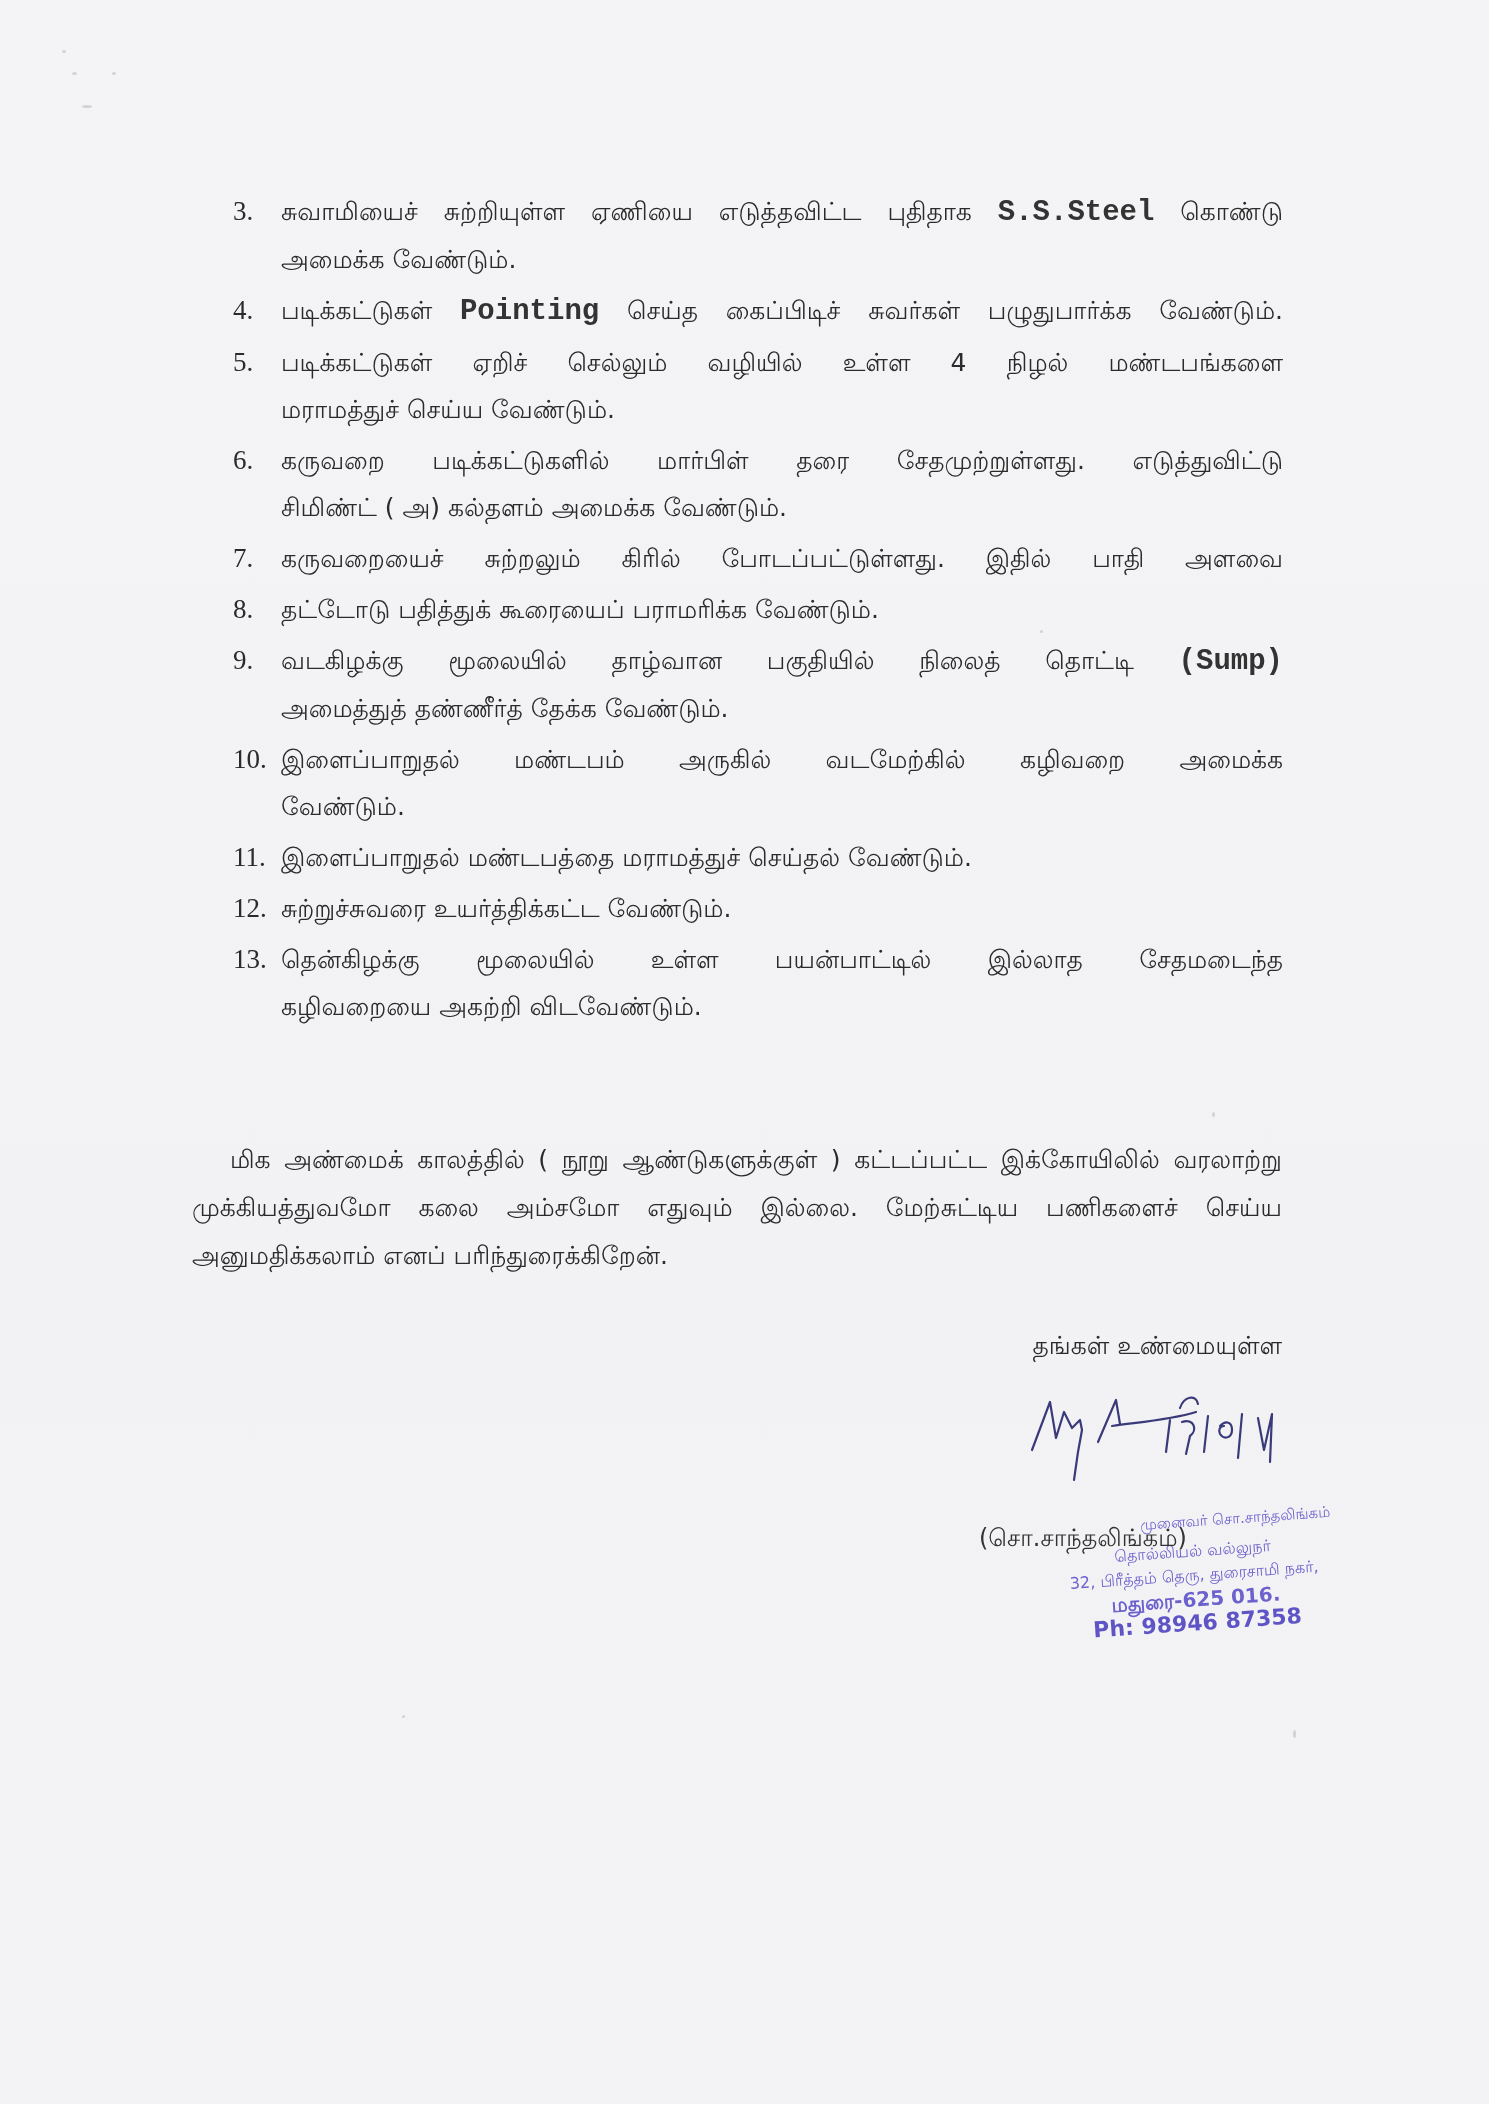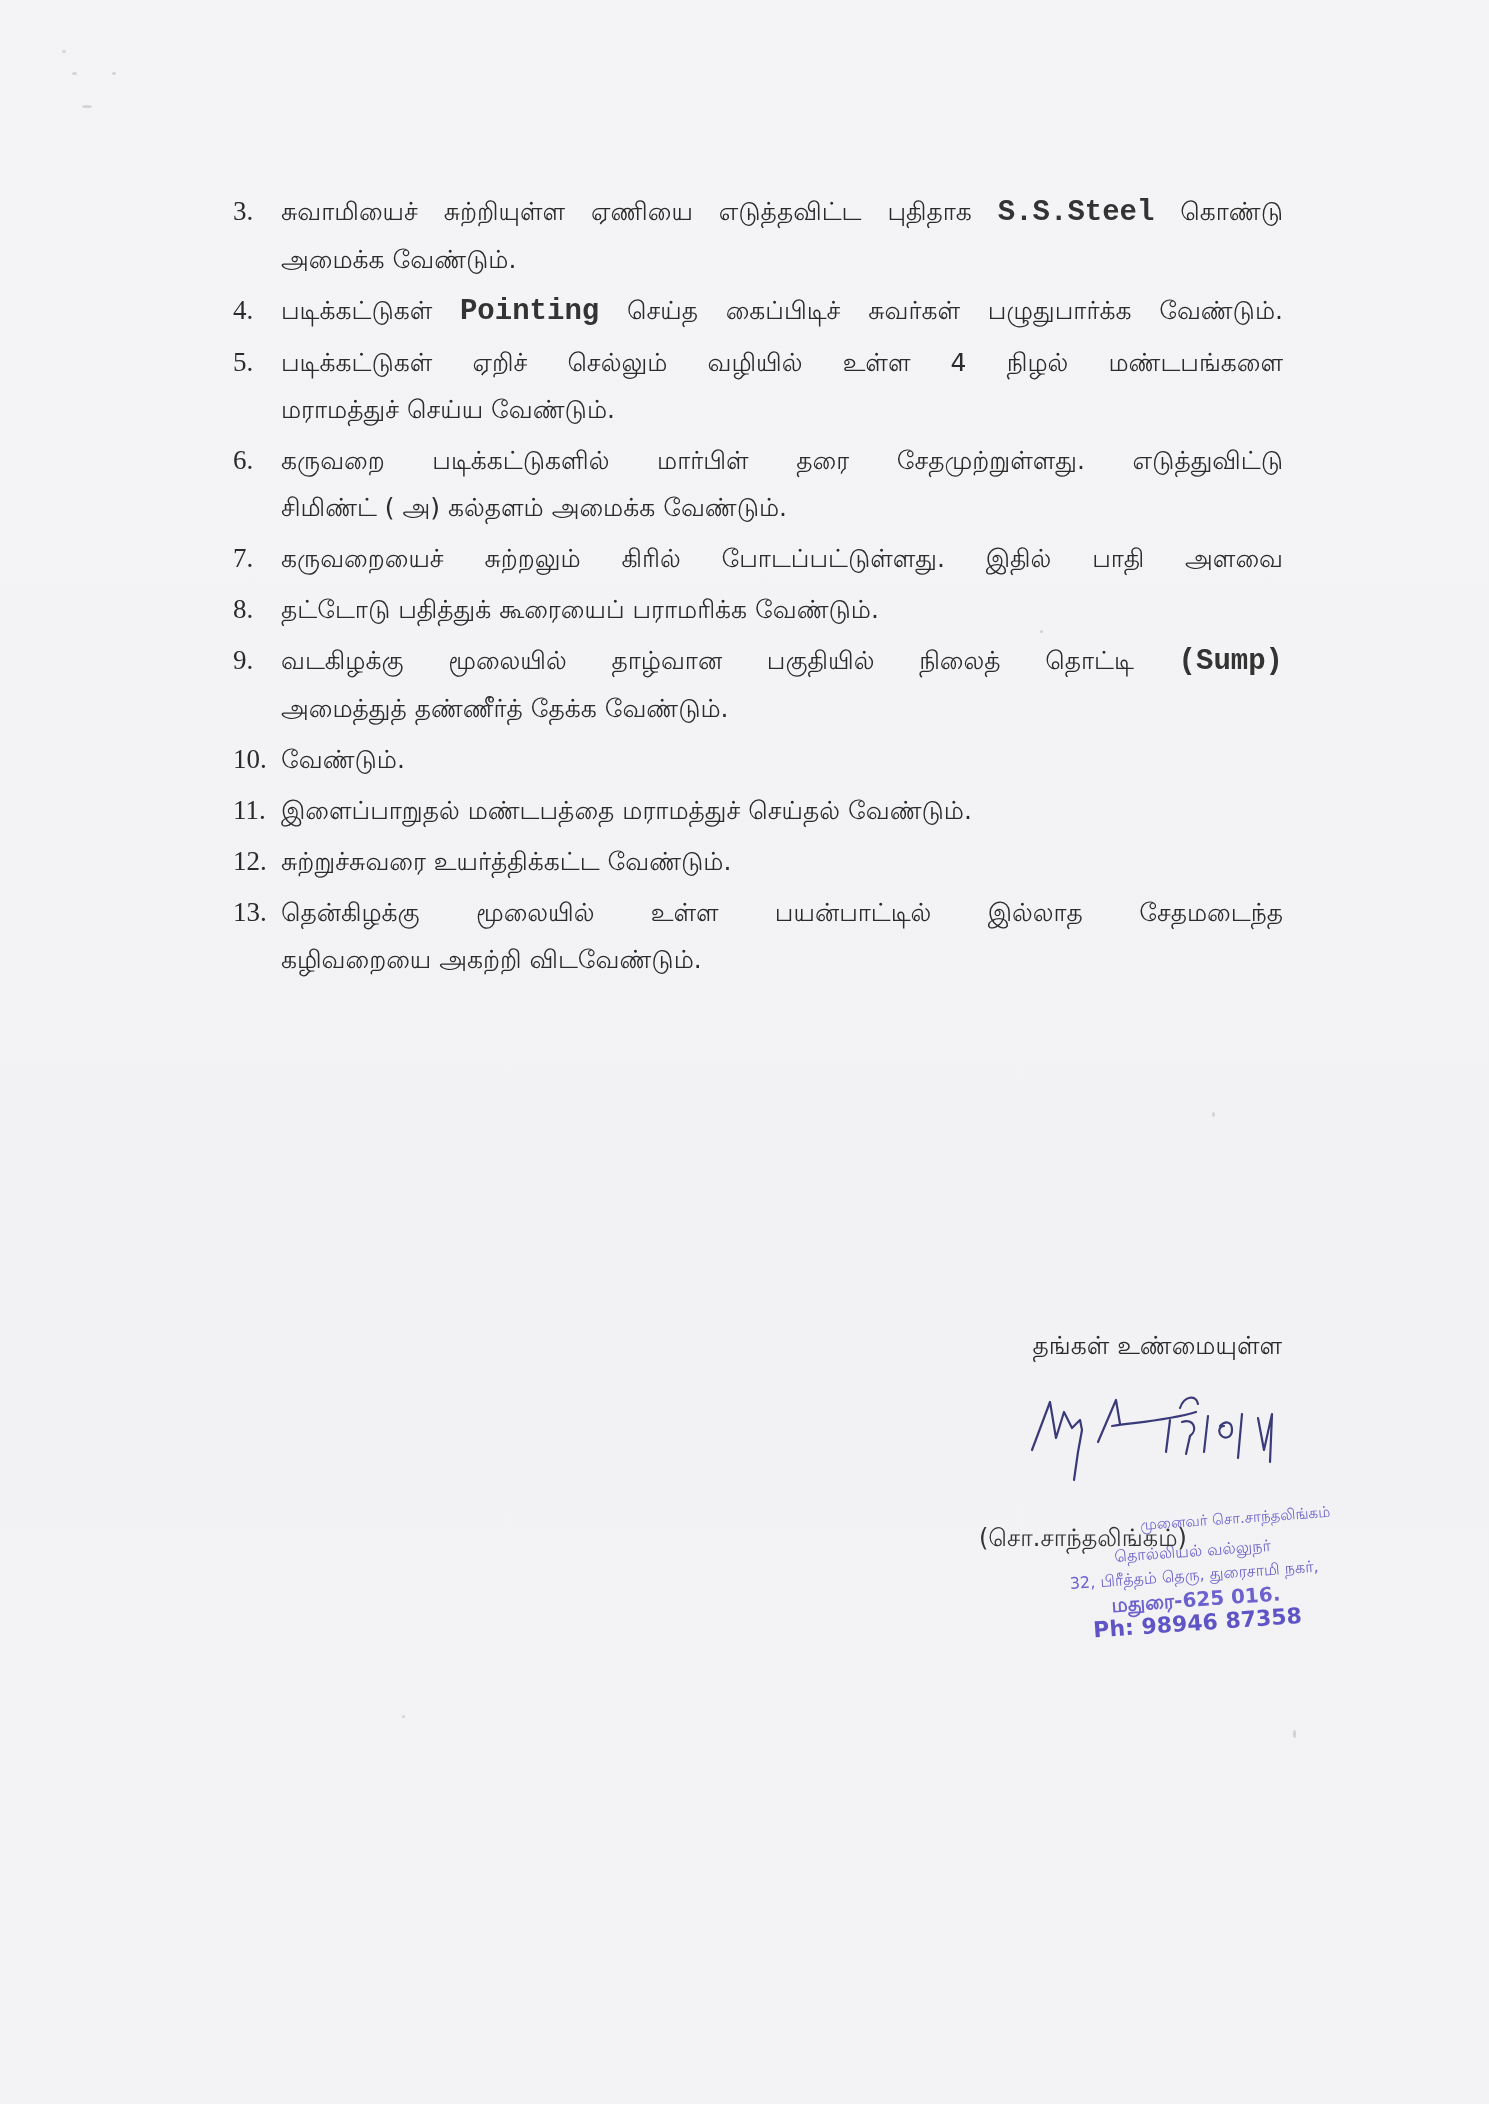--- a/index.html
+++ b/index.html
@@ -164,40 +164,42 @@
     </li>
 
     <li class="item">
       <span class="num">9.</span>
       <span class="line" style="text-align-last:justify;"><span>வடகிழக்கு மூலையில் தாழ்வான பகுதியில் நிலைத் தொட்டி</span> <span class="latin">(Sump)</span></span>
       <span class="line">அமைத்துத் தண்ணீர்த் தேக்க வேண்டும்.</span>
     </li>
 
     <li class="item">
       <span class="num">10.</span>
+      <span class="line" style="text-align-last:justify;">இளைப்பாறுதல் மண்டபம் அருகில் வடமேற்கில் கழிவறை அமைக்க</span>
       <span class="line">வேண்டும்.</span>
     </li>
 
     <li class="item">
       <span class="num">11.</span>
       <span class="line">இளைப்பாறுதல் மண்டபத்தை மராமத்துச் செய்தல் வேண்டும்.</span>
     </li>
 
     <li class="item">
       <span class="num">12.</span>
       <span class="line">சுற்றுச்சுவரை உயர்த்திக்கட்ட வேண்டும்.</span>
     </li>
 
     <li class="item">
       <span class="num">13.</span>
       <span class="line" style="text-align-last:justify;">தென்கிழக்கு மூலையில் உள்ள பயன்பாட்டில் இல்லாத சேதமடைந்த</span>
       <span class="line">கழிவறையை அகற்றி விடவேண்டும்.</span>
     </li>
   </ol>
 
+  <p class="para">மிக அண்மைக் காலத்தில் ( நூறு ஆண்டுகளுக்குள் ) கட்டப்பட்ட இக்கோயிலில் வரலாற்று முக்கியத்துவமோ கலை அம்சமோ எதுவும் இல்லை. மேற்சுட்டிய பணிகளைச் செய்ய அனுமதிக்கலாம் எனப் பரிந்துரைக்கிறேன்.</p>
 
   <div class="closing">தங்கள் உண்மையுள்ள</div>
 
   <svg class="signature" viewBox="0 0 320 110" xmlns="http://www.w3.org/2000/svg">
     <g fill="none" stroke="#3a3a7a" stroke-width="2.2" stroke-linecap="round" stroke-linejoin="round">
       <path d="M12,60 L30,12 L36,48 L44,22 L52,38 L60,30 L62,40 L58,62 L54,90"></path>
       <path d="M78,52 L96,10 L100,34"></path>
       <path d="M92,36 C120,32 150,30 176,22"></path>
       <path d="M160,18 C164,6 176,4 178,14"></path>
       <path d="M150,30 L146,62"></path>

